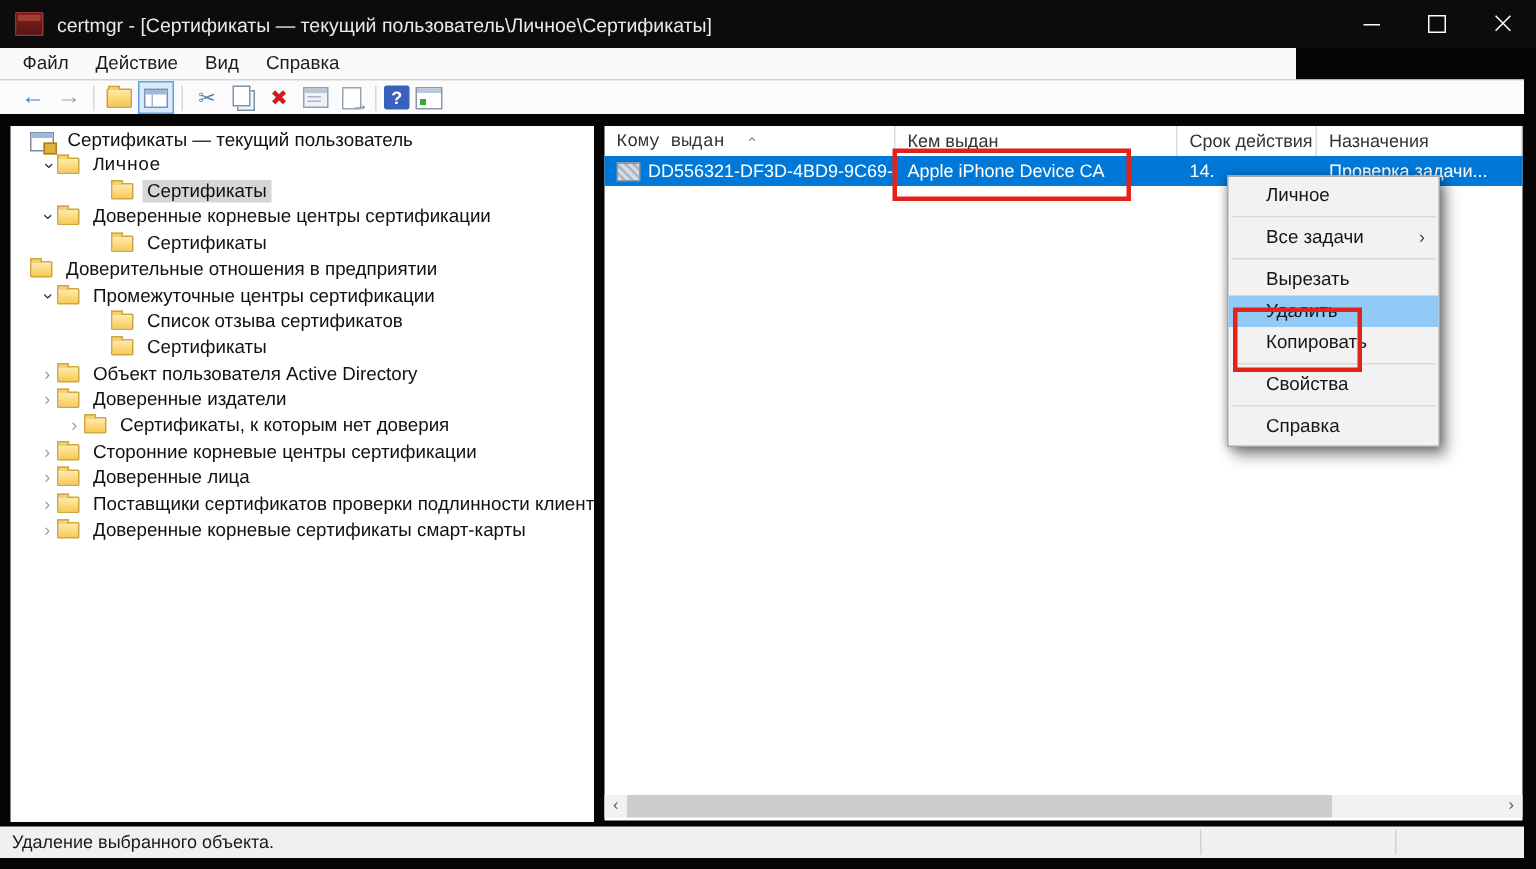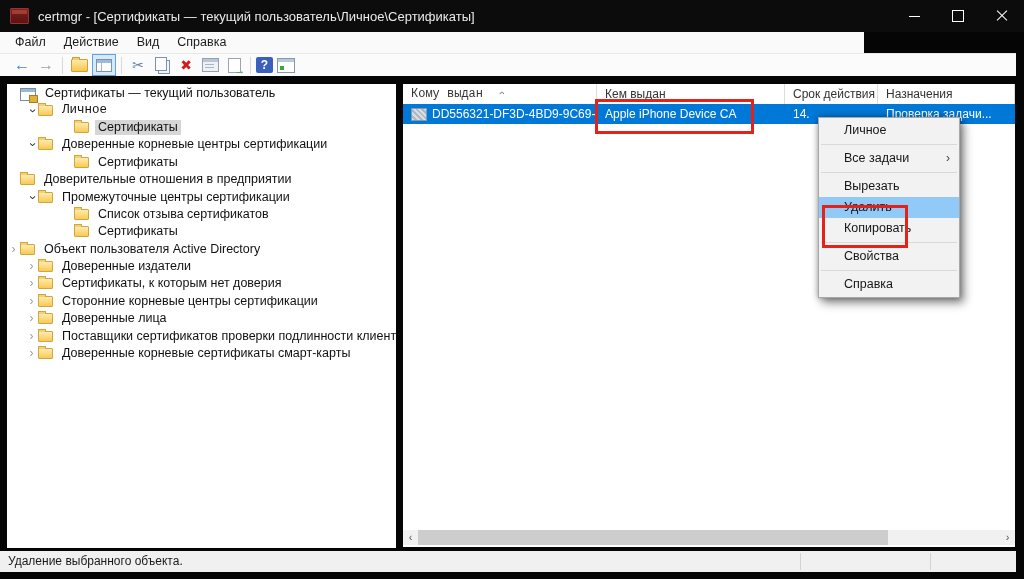--- a/index.html
+++ b/index.html
@@ -195,31 +195,31 @@
     <div class="tree-row" style="padding-left: 54px;">
       <span class="chev "></span>
       <span class="tree-folder"></span>
       <span class="tree-label">Список отзыва сертификатов</span>
     </div>
     <div class="tree-row" style="padding-left: 54px;">
       <span class="chev "></span>
       <span class="tree-folder"></span>
       <span class="tree-label">Сертификаты</span>
     </div>
-    <div class="tree-row" style="">
+    <div class="tree-row" style="padding-left: 18px;">
       <span class="chev collapsed"></span>
       <span class="tree-folder"></span>
       <span class="tree-label">Объект пользователя Active Directory</span>
     </div>
     <div class="tree-row" style="padding-left: 18px;">
       <span class="chev collapsed"></span>
       <span class="tree-folder"></span>
       <span class="tree-label">Доверенные издатели</span>
     </div>
-    <div class="tree-row" style="padding-left: 18px;">
+    <div class="tree-row" style="padding-left: 36px;">
       <span class="chev collapsed"></span>
       <span class="tree-folder"></span>
       <span class="tree-label">Сертификаты, к которым нет доверия</span>
     </div>
     <div class="tree-row" style="padding-left: 18px;">
       <span class="chev collapsed"></span>
       <span class="tree-folder"></span>
       <span class="tree-label">Сторонние корневые центры сертификации</span>
     </div>
     <div class="tree-row" style="padding-left: 18px;">

